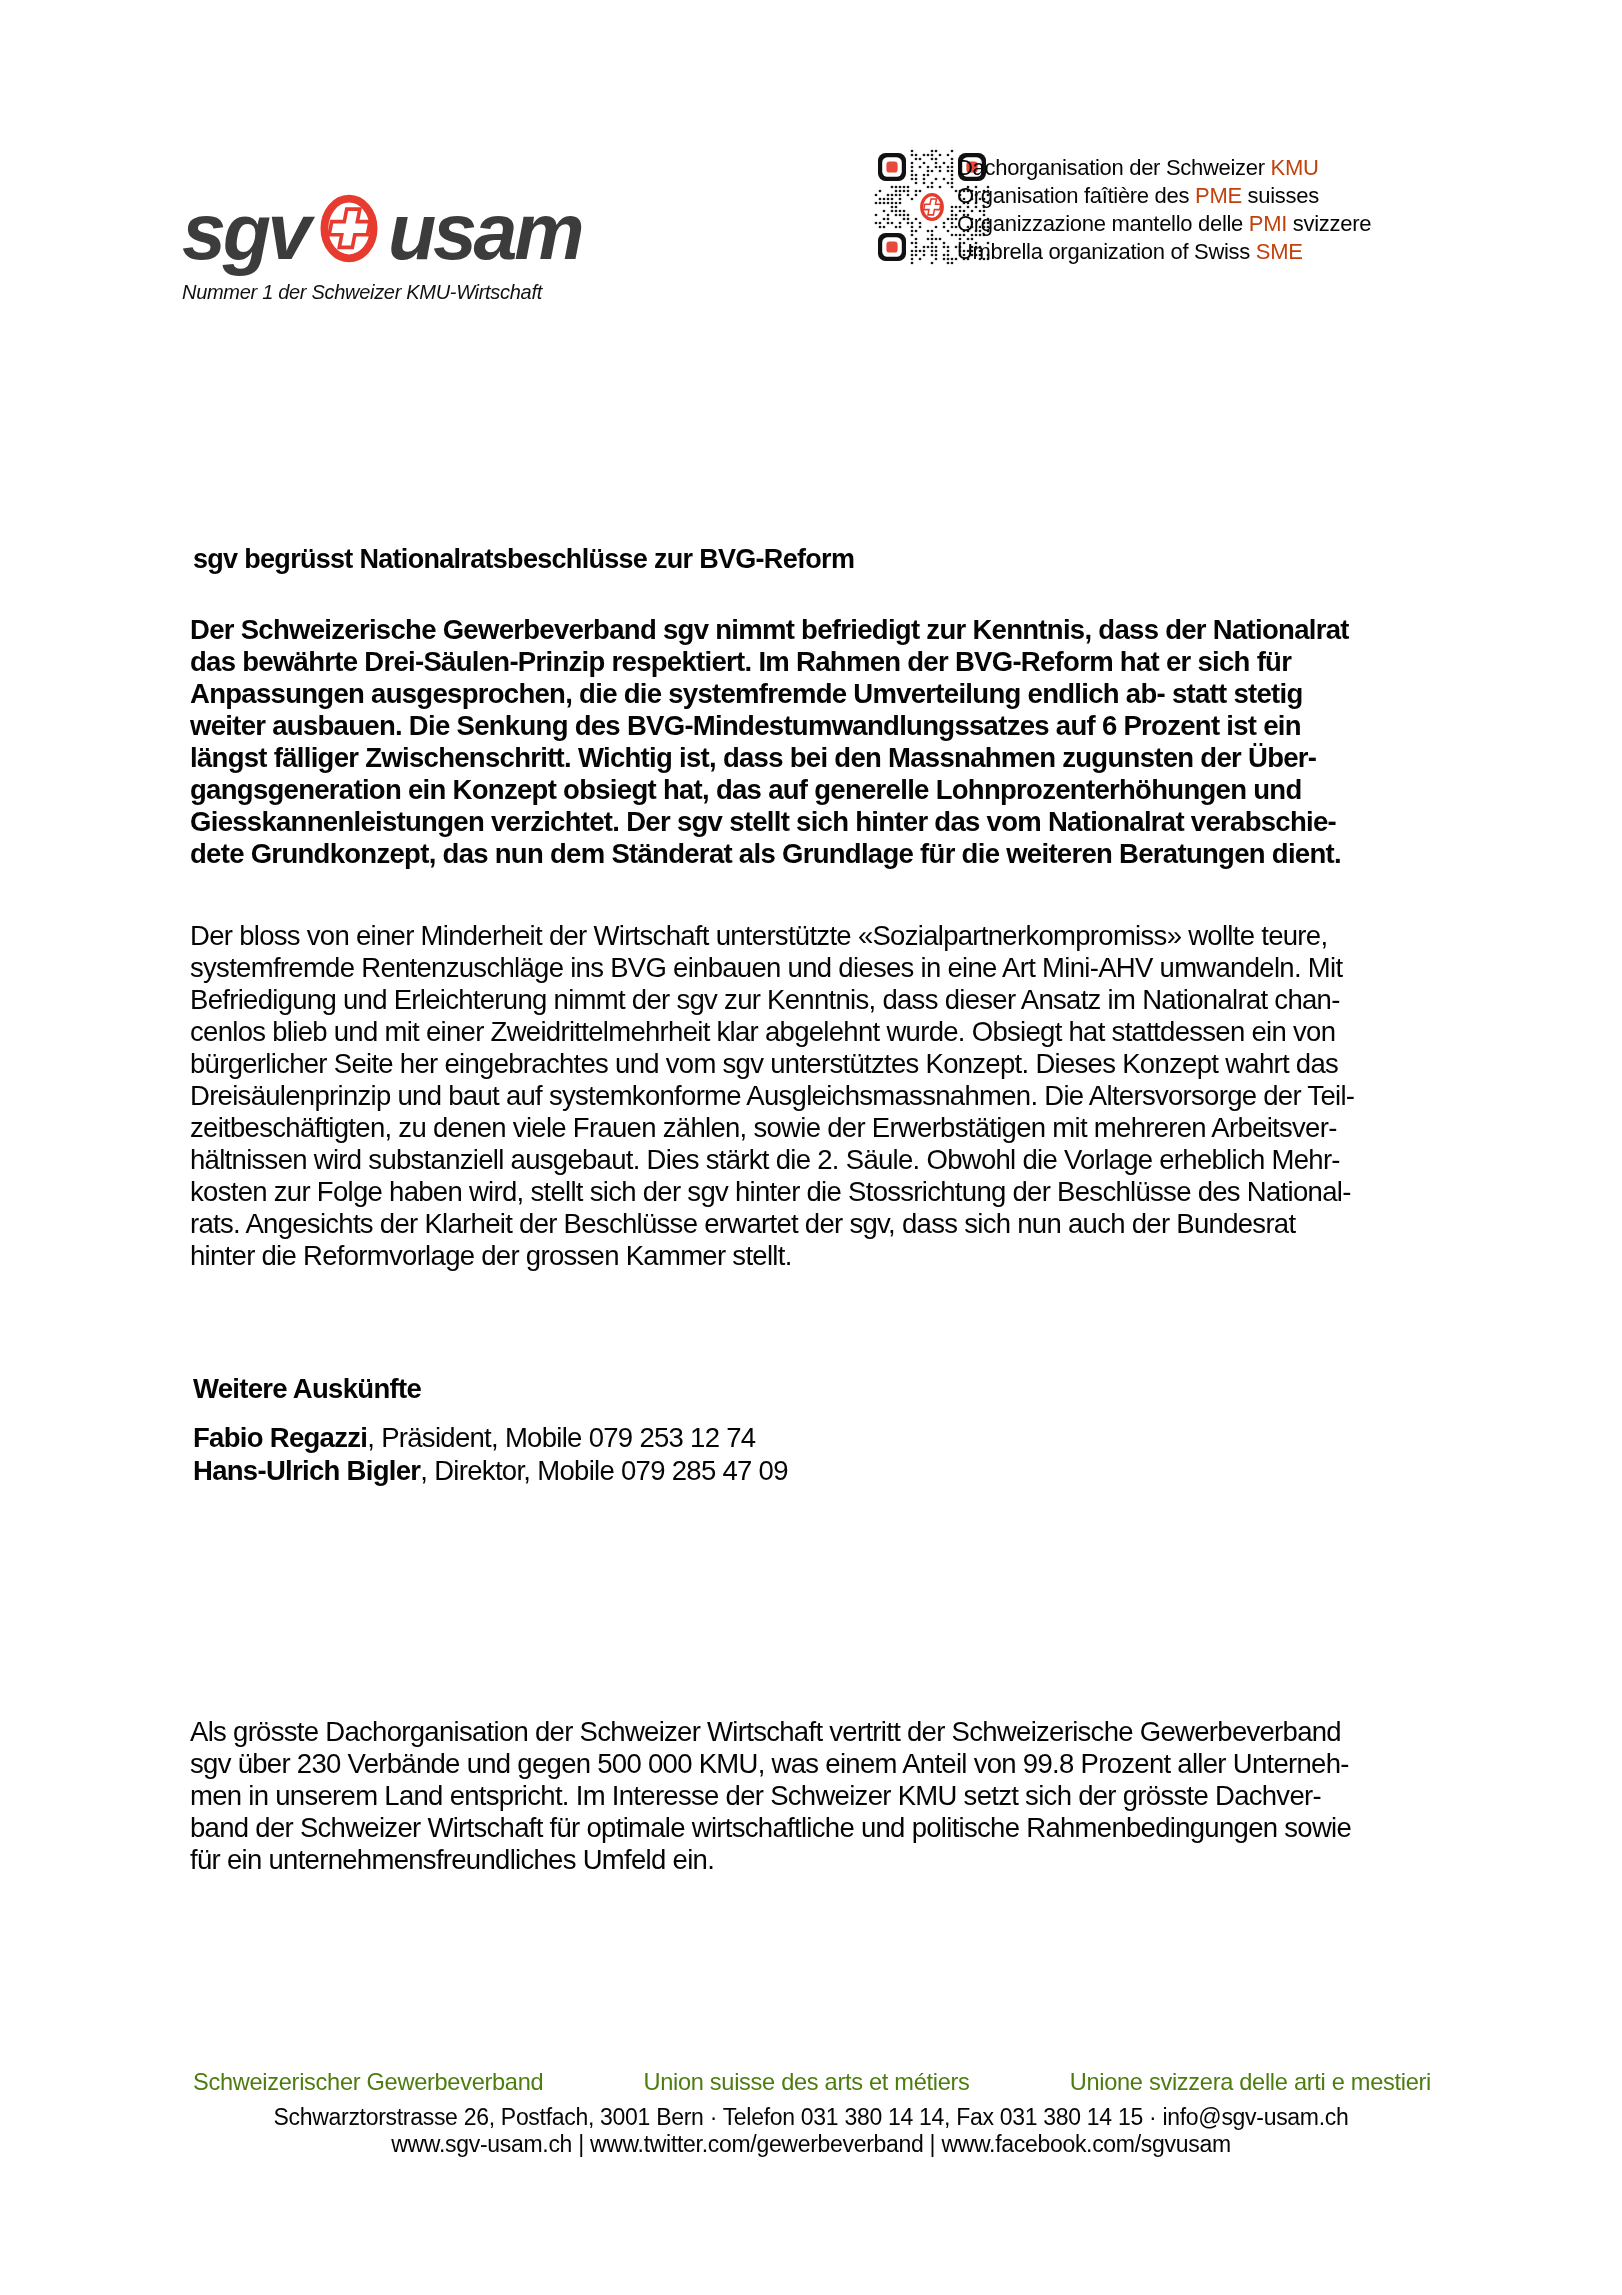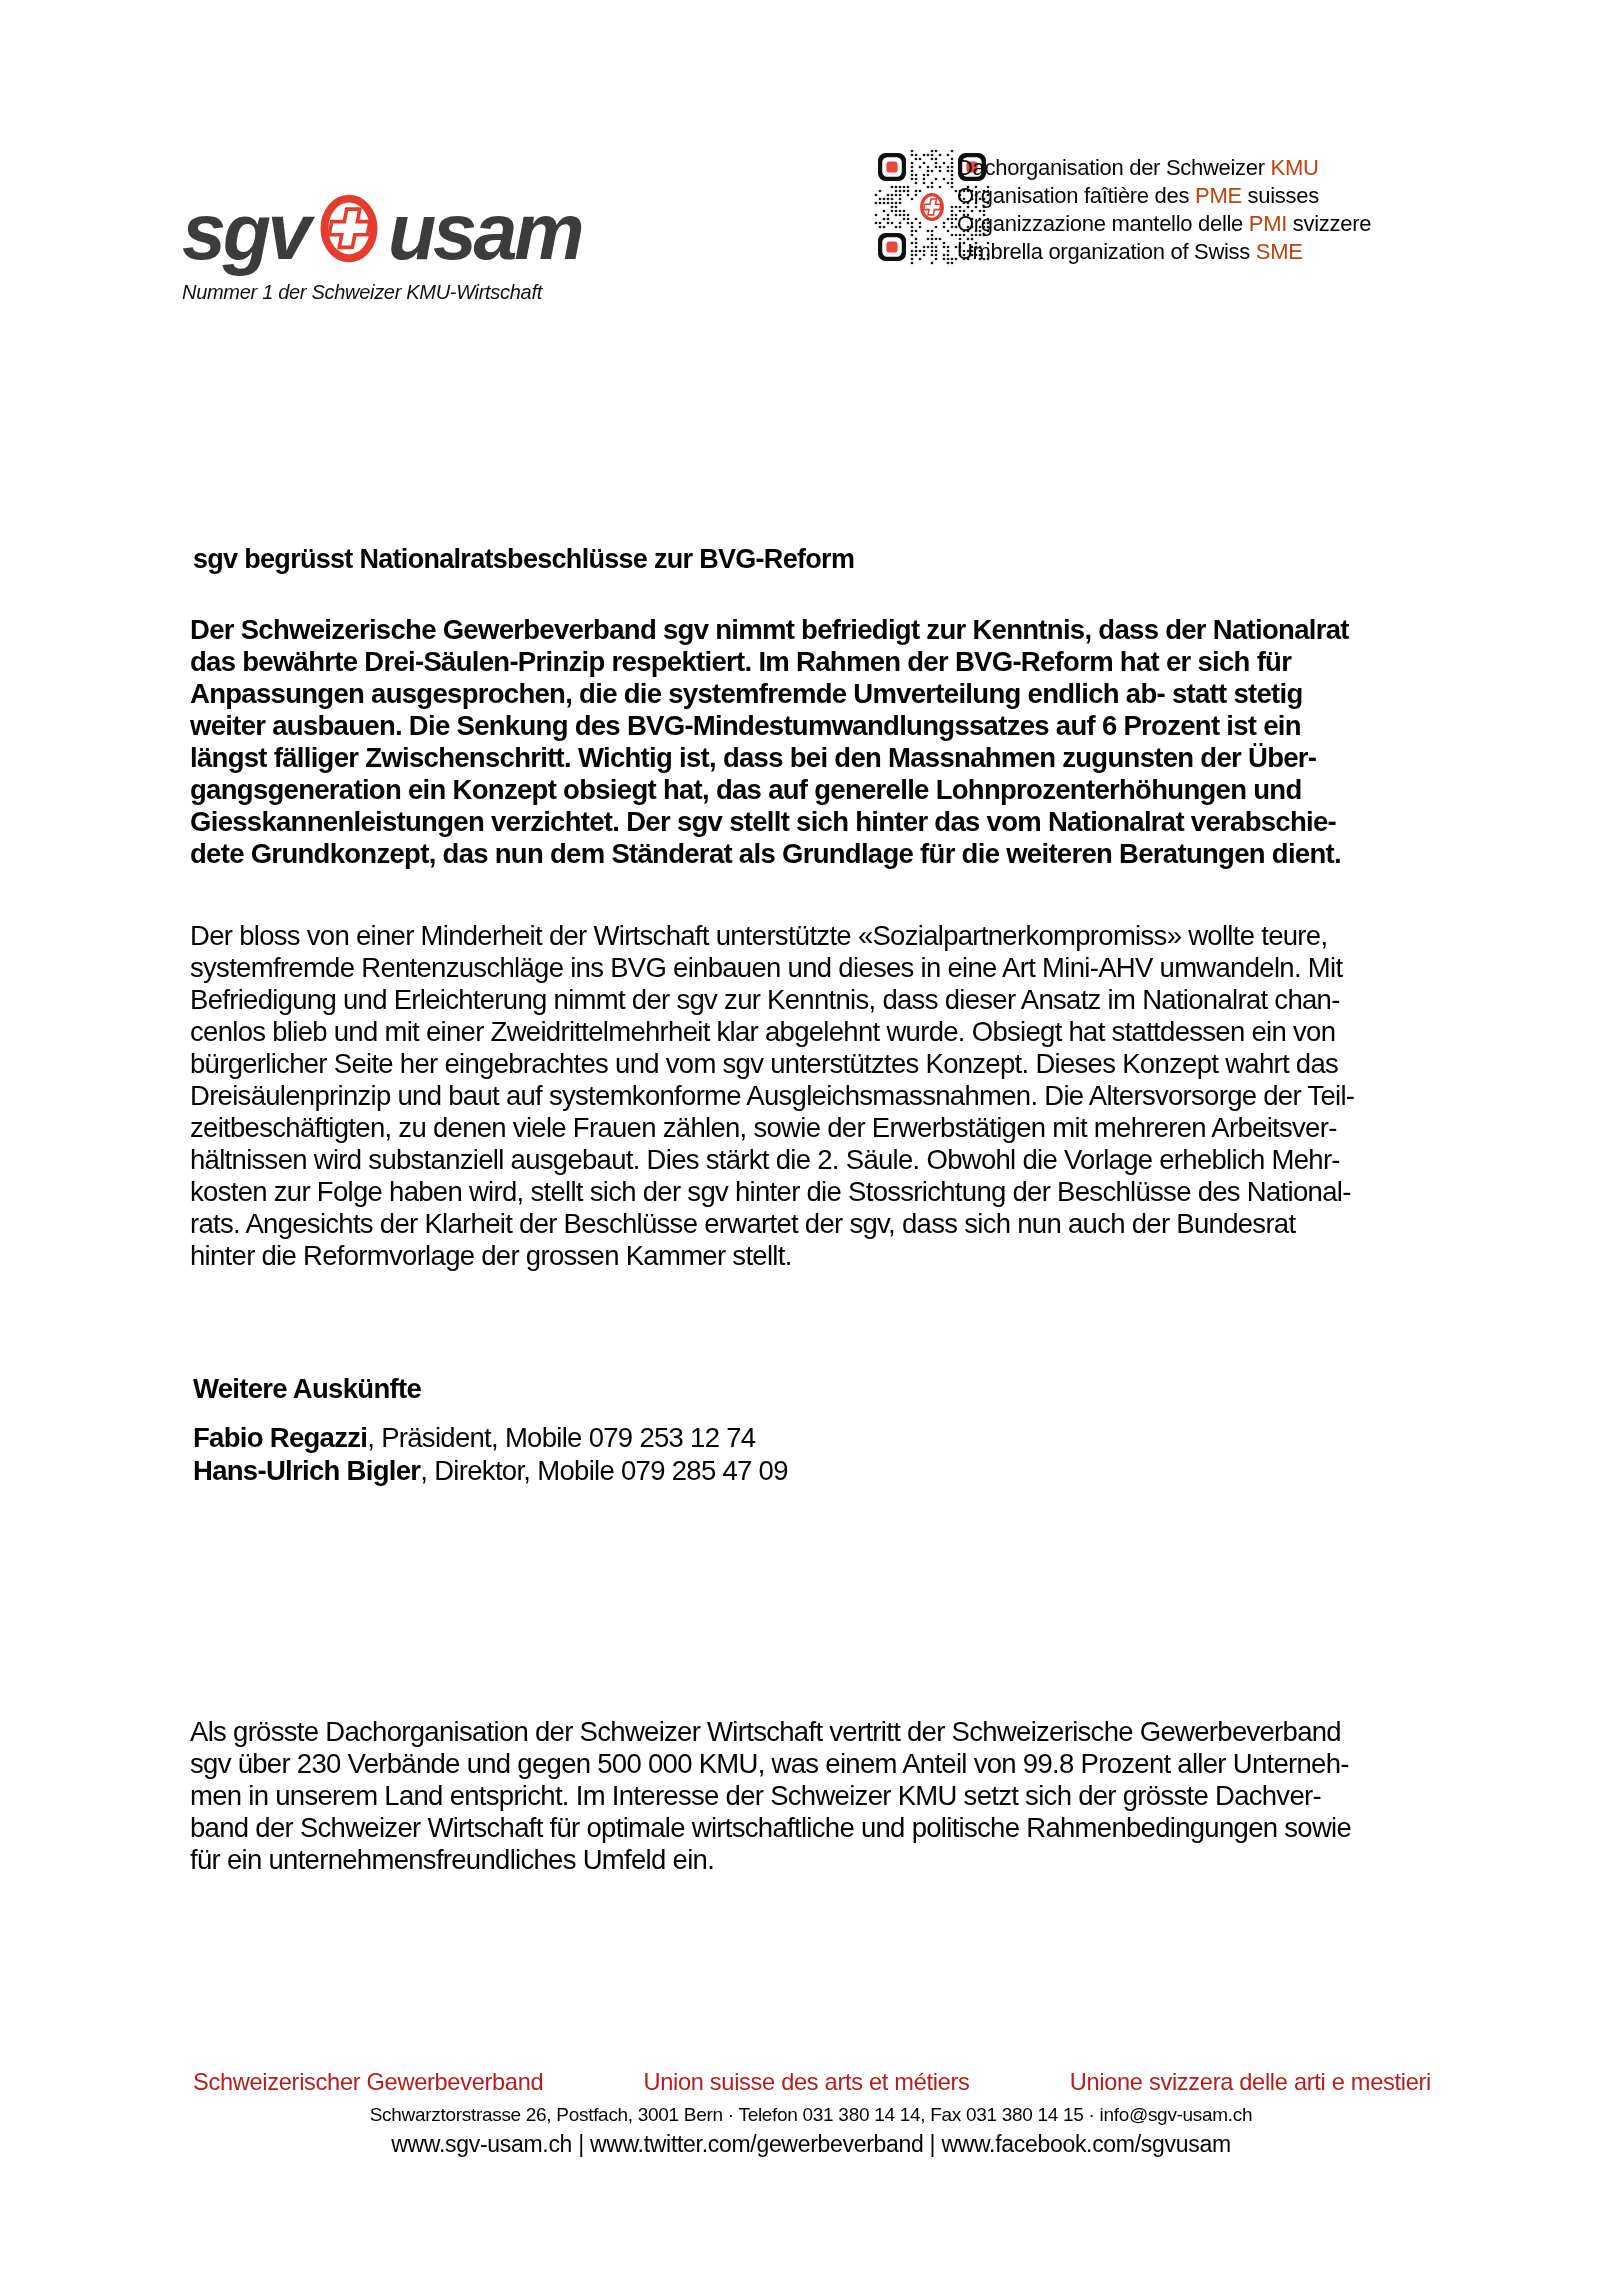--- a/index.html
+++ b/index.html
@@ -40,23 +40,23 @@
   .boilerplate { top:1716px; }
 
   
   .contacts-heading { position:absolute; left:193px; top:1373px; font-size:27.5px; font-weight:700; letter-spacing:-0.7px; }
   .contacts { position:absolute; left:193px; top:1421px; font-size:27.5px; line-height:33px; letter-spacing:-0.7px; }
   .contacts .name { font-weight:700; }
 
   
   .footer-orgs { position:absolute; left:193px; top:2069px; width:1238px;
     display:flex; justify-content:space-between;
-    color:#b91c1c; font-size:23.6px; letter-spacing:-0.3px; }
+    color:#4d7c0f; font-size:23.6px; letter-spacing:-0.3px; }
   .footer-address { position:absolute; left:0; top:2104px; width:1622px;
-    text-align:center; font-size:19px; letter-spacing:-0.3px; }
+    text-align:center; font-size:23px; letter-spacing:-0.3px; }
   .footer-links { position:absolute; left:0; top:2131px; width:1622px;
     text-align:center; font-size:23px; letter-spacing:-0.3px; }
 </style>
 </head>
 <body>
 
 <svg width="0" height="0" style="position:absolute" aria-hidden="true">
   <symbol id="sgvmark" viewBox="0 0 130 150">
     <ellipse cx="65" cy="75" rx="47" ry="57" fill="none" stroke="#e63b2e" stroke-width="15"></ellipse>
     <g transform="translate(15,0) skewX(-11)">

